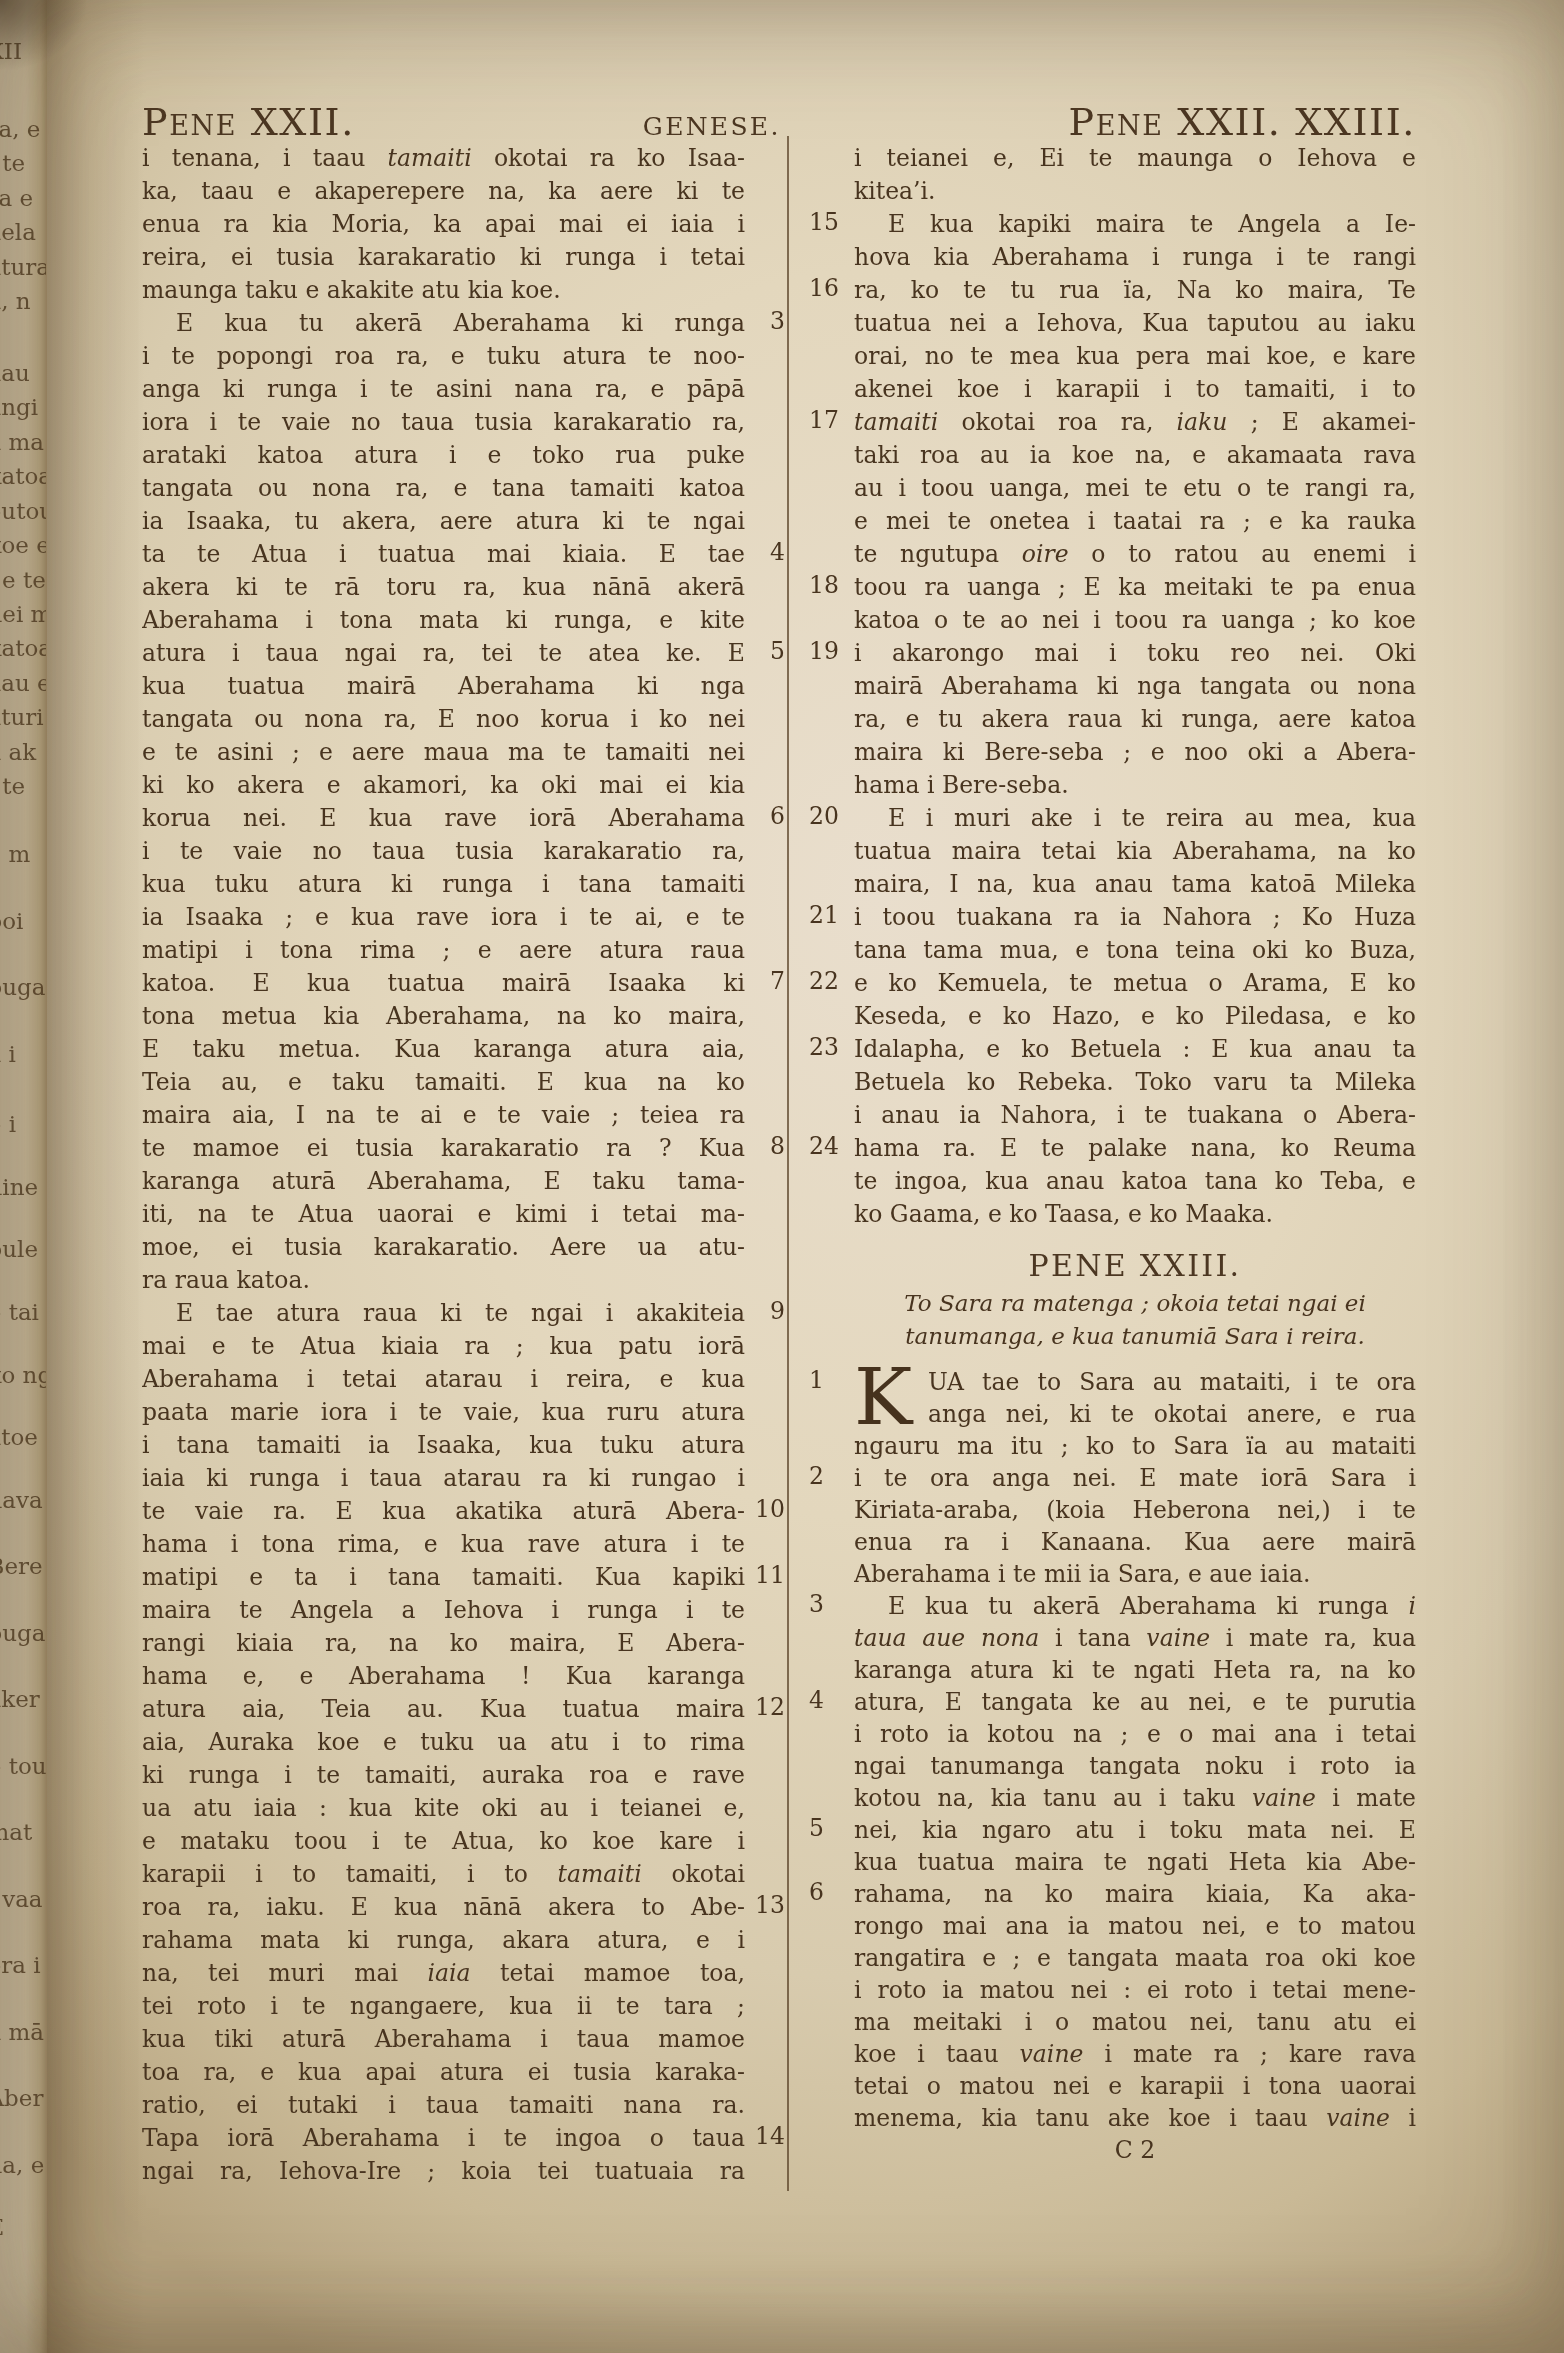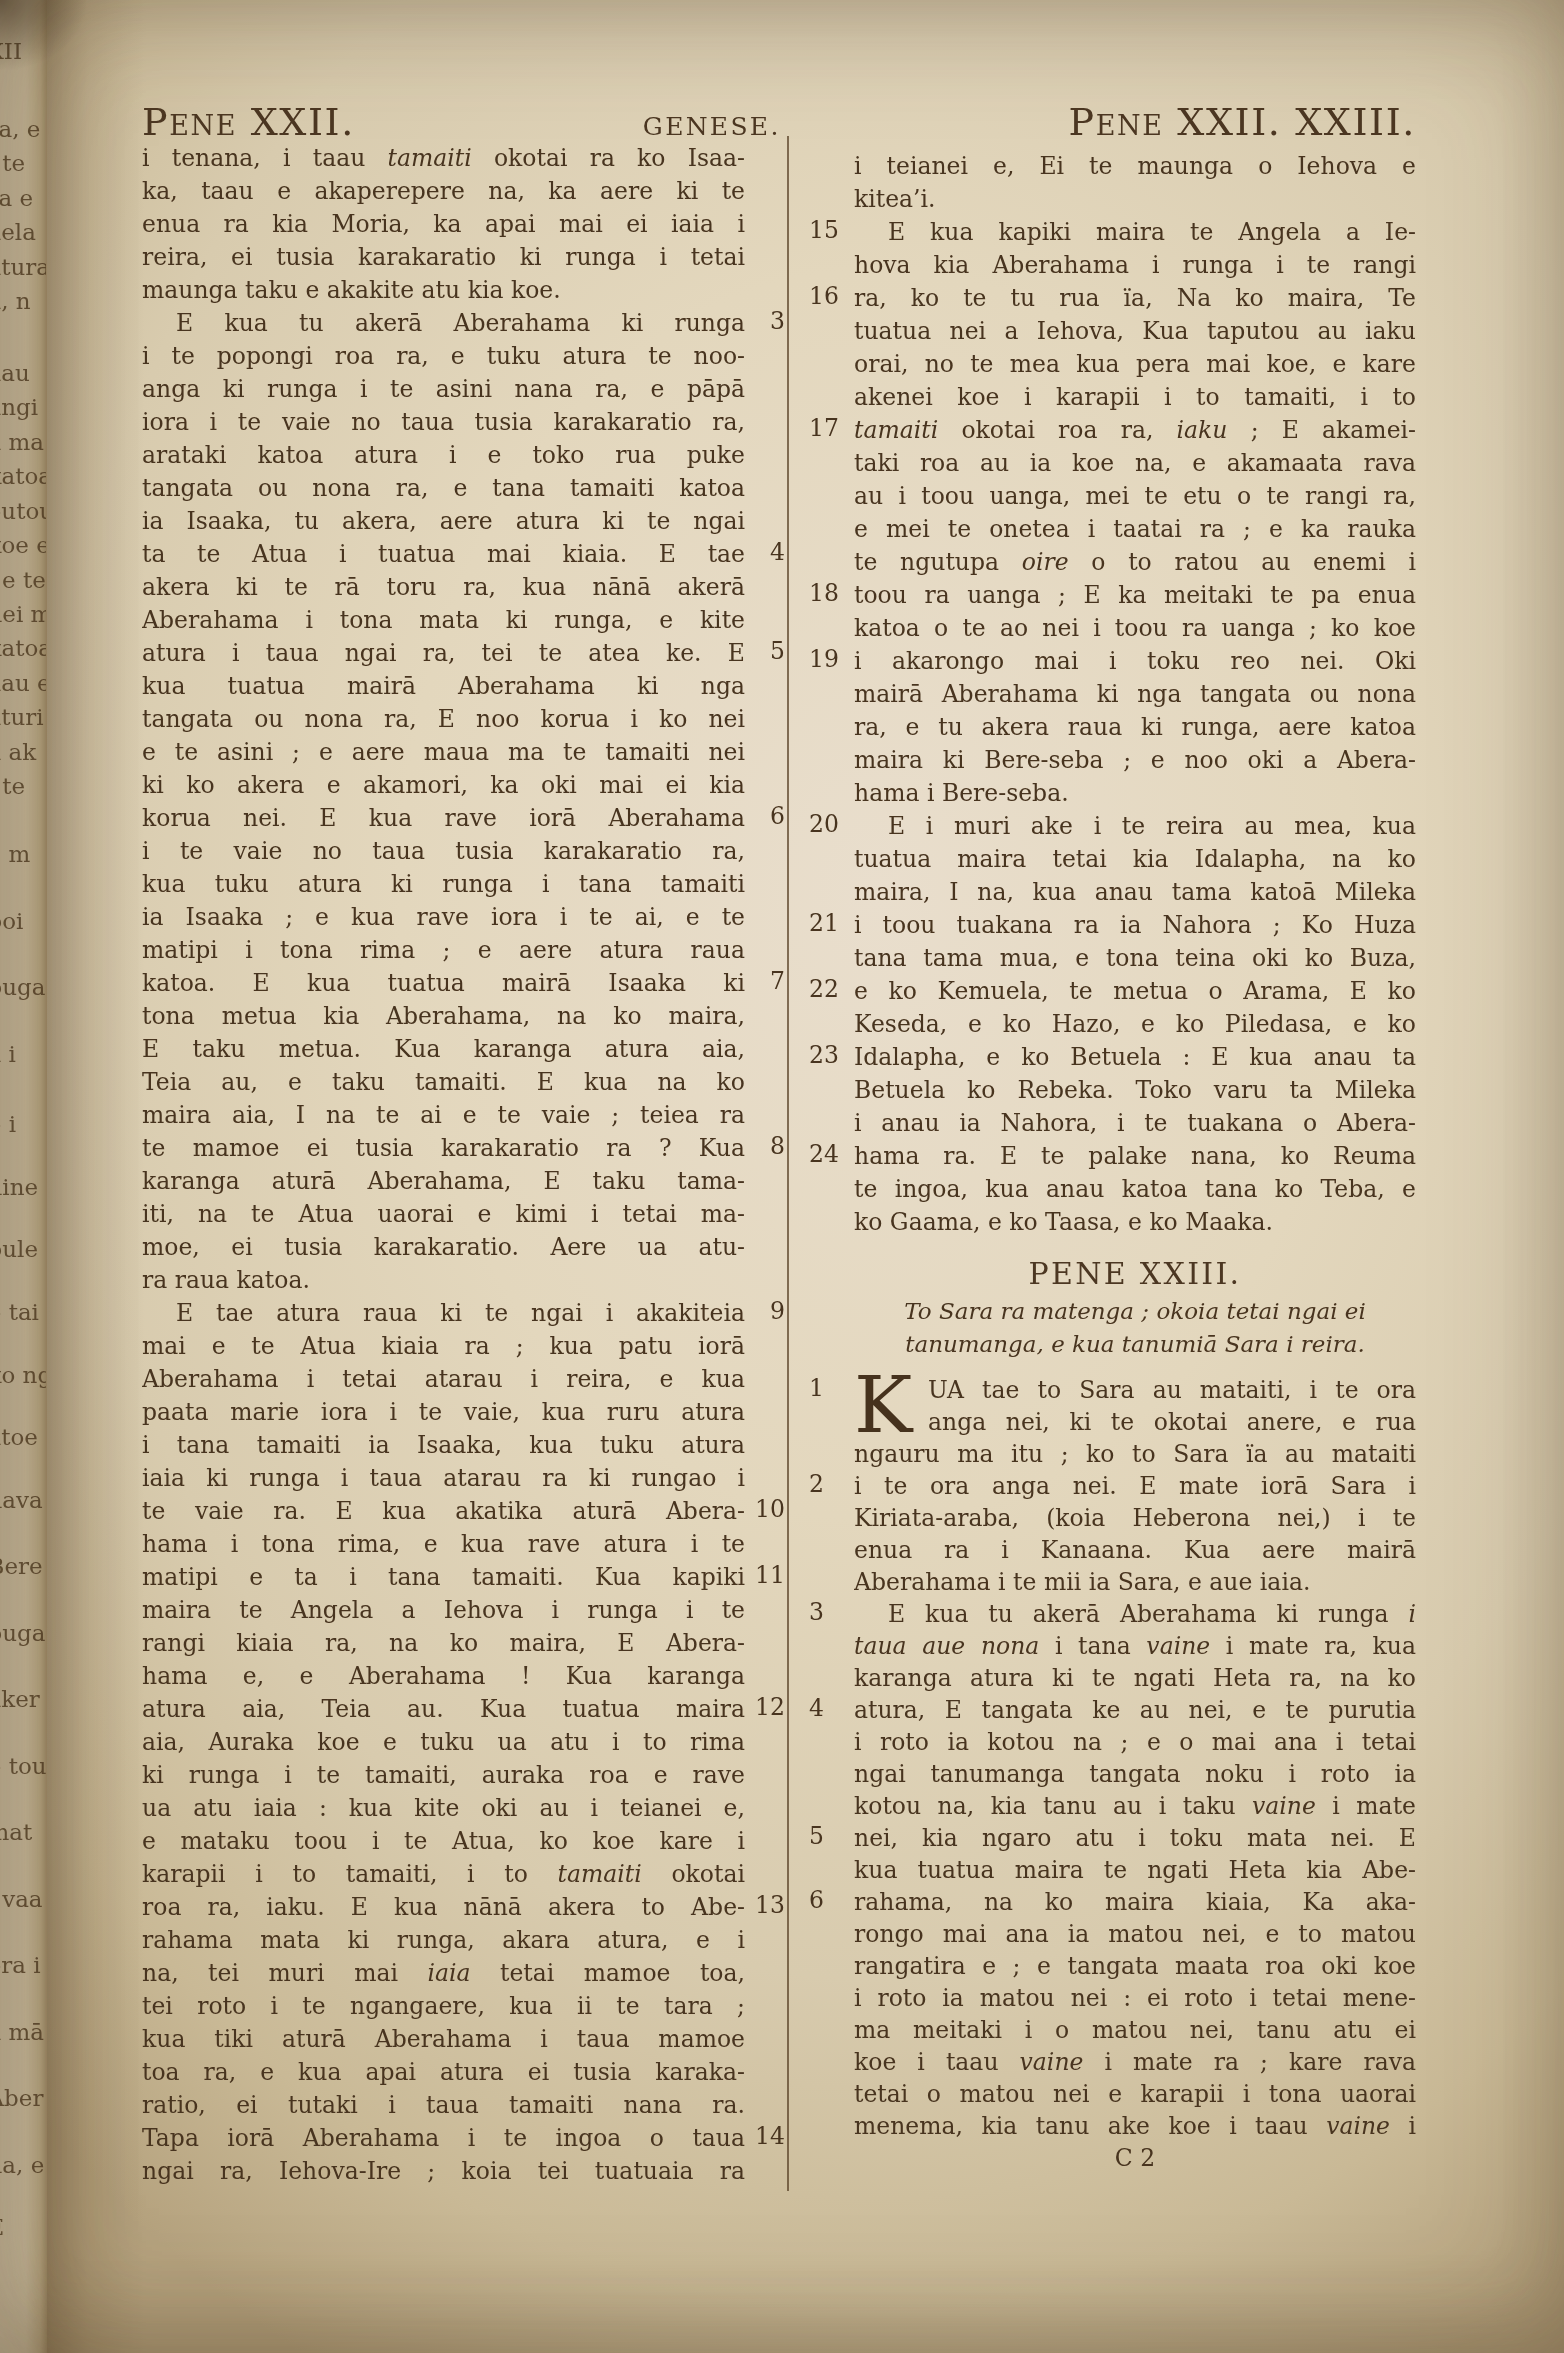--- a/index.html
+++ b/index.html
@@ -24,21 +24,21 @@
   .header{position:absolute;top:100px;left:142px;width:1274px;display:flex;
     justify-content:space-between;align-items:baseline;color:#4c3722;}
   .head-sc{font-variant:small-caps;font-size:38px;letter-spacing:1.6px;}
   .head-title{font-size:25px;letter-spacing:2.3px;}
 
   .cols{position:absolute;top:142px;left:142px;width:1274px;display:flex;}
   .divider{position:absolute;left:645px;top:-6.3px;width:1.6px;height:2055px;
     background:rgba(88,64,38,.72);}
   .col{font-size:23.5px;}
   .col-left{width:646px;}
-  .col-right{width:607px;margin-left:21px;margin-top:8px;}
+  .col-right{width:607px;margin-left:21px;}
 
   .line{display:flex;height:33px;position:relative;}
   .sec-b .line{height:32px;}
   .txt{text-align:justify;text-align-last:justify;overflow:hidden;height:100%;
     line-height:33px;box-sizing:border-box;}
   .sec-b .txt{line-height:32px;}
   .col-left .txt{flex:0 0 603px;width:603px;}
   .col-left .num{flex:1 1 auto;text-align:right;padding-right:3.1px;}
   .col-right .num{flex:0 0 45px;}
   .col-right .txt{flex:0 0 562px;width:562px;}
@@ -445,21 +445,21 @@
           <div class="line end">
             <span class="num"></span>
             <span class="txt">hama i Bere-seba.</span>
           </div>
           <div class="line in">
             <span class="num">20</span>
             <span class="txt">E i muri ake i te reira au mea, kua</span>
           </div>
           <div class="line">
             <span class="num"></span>
-            <span class="txt">tuatua maira tetai kia Idalapha, na ko</span>
+            <span class="txt">tuatua maira tetai kia Aberahama, na ko</span>
           </div>
           <div class="line">
             <span class="num"></span>
             <span class="txt">maira, I na, kua anau tama katoā Mileka</span>
           </div>
           <div class="line">
             <span class="num">21</span>
             <span class="txt">i toou tuakana ra ia Nahora ; Ko Huza</span>
           </div>
           <div class="line">

